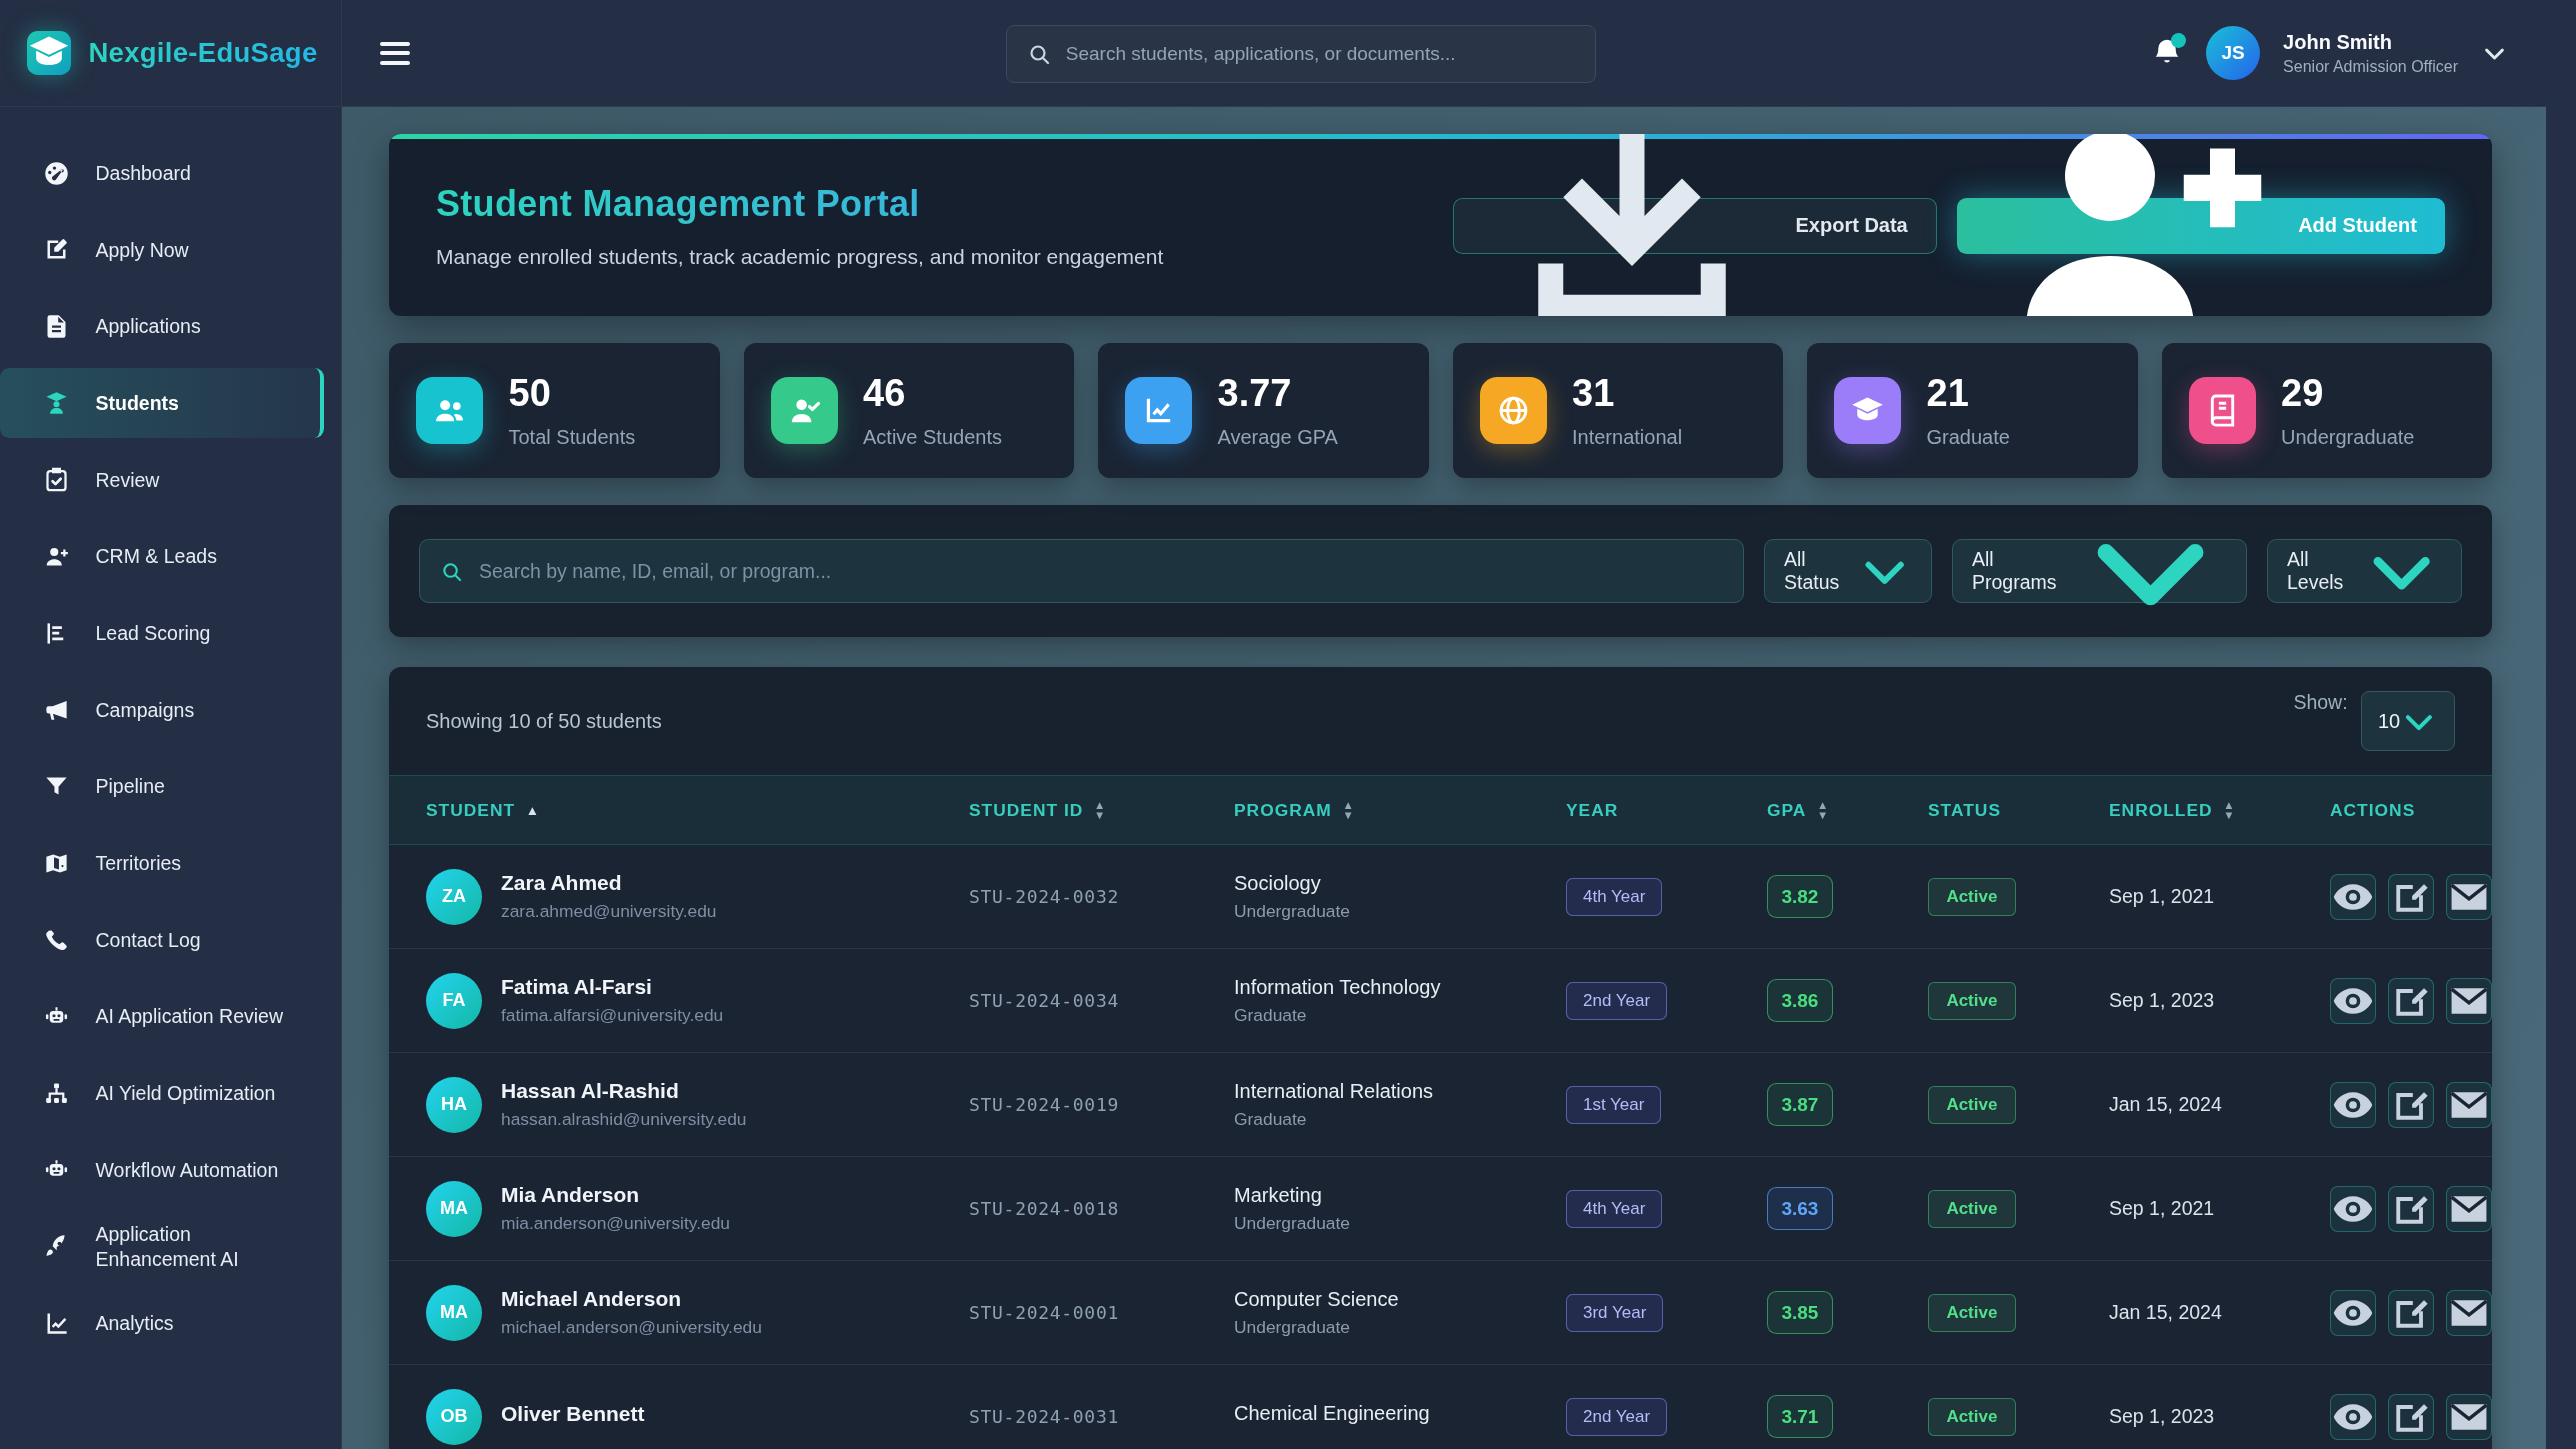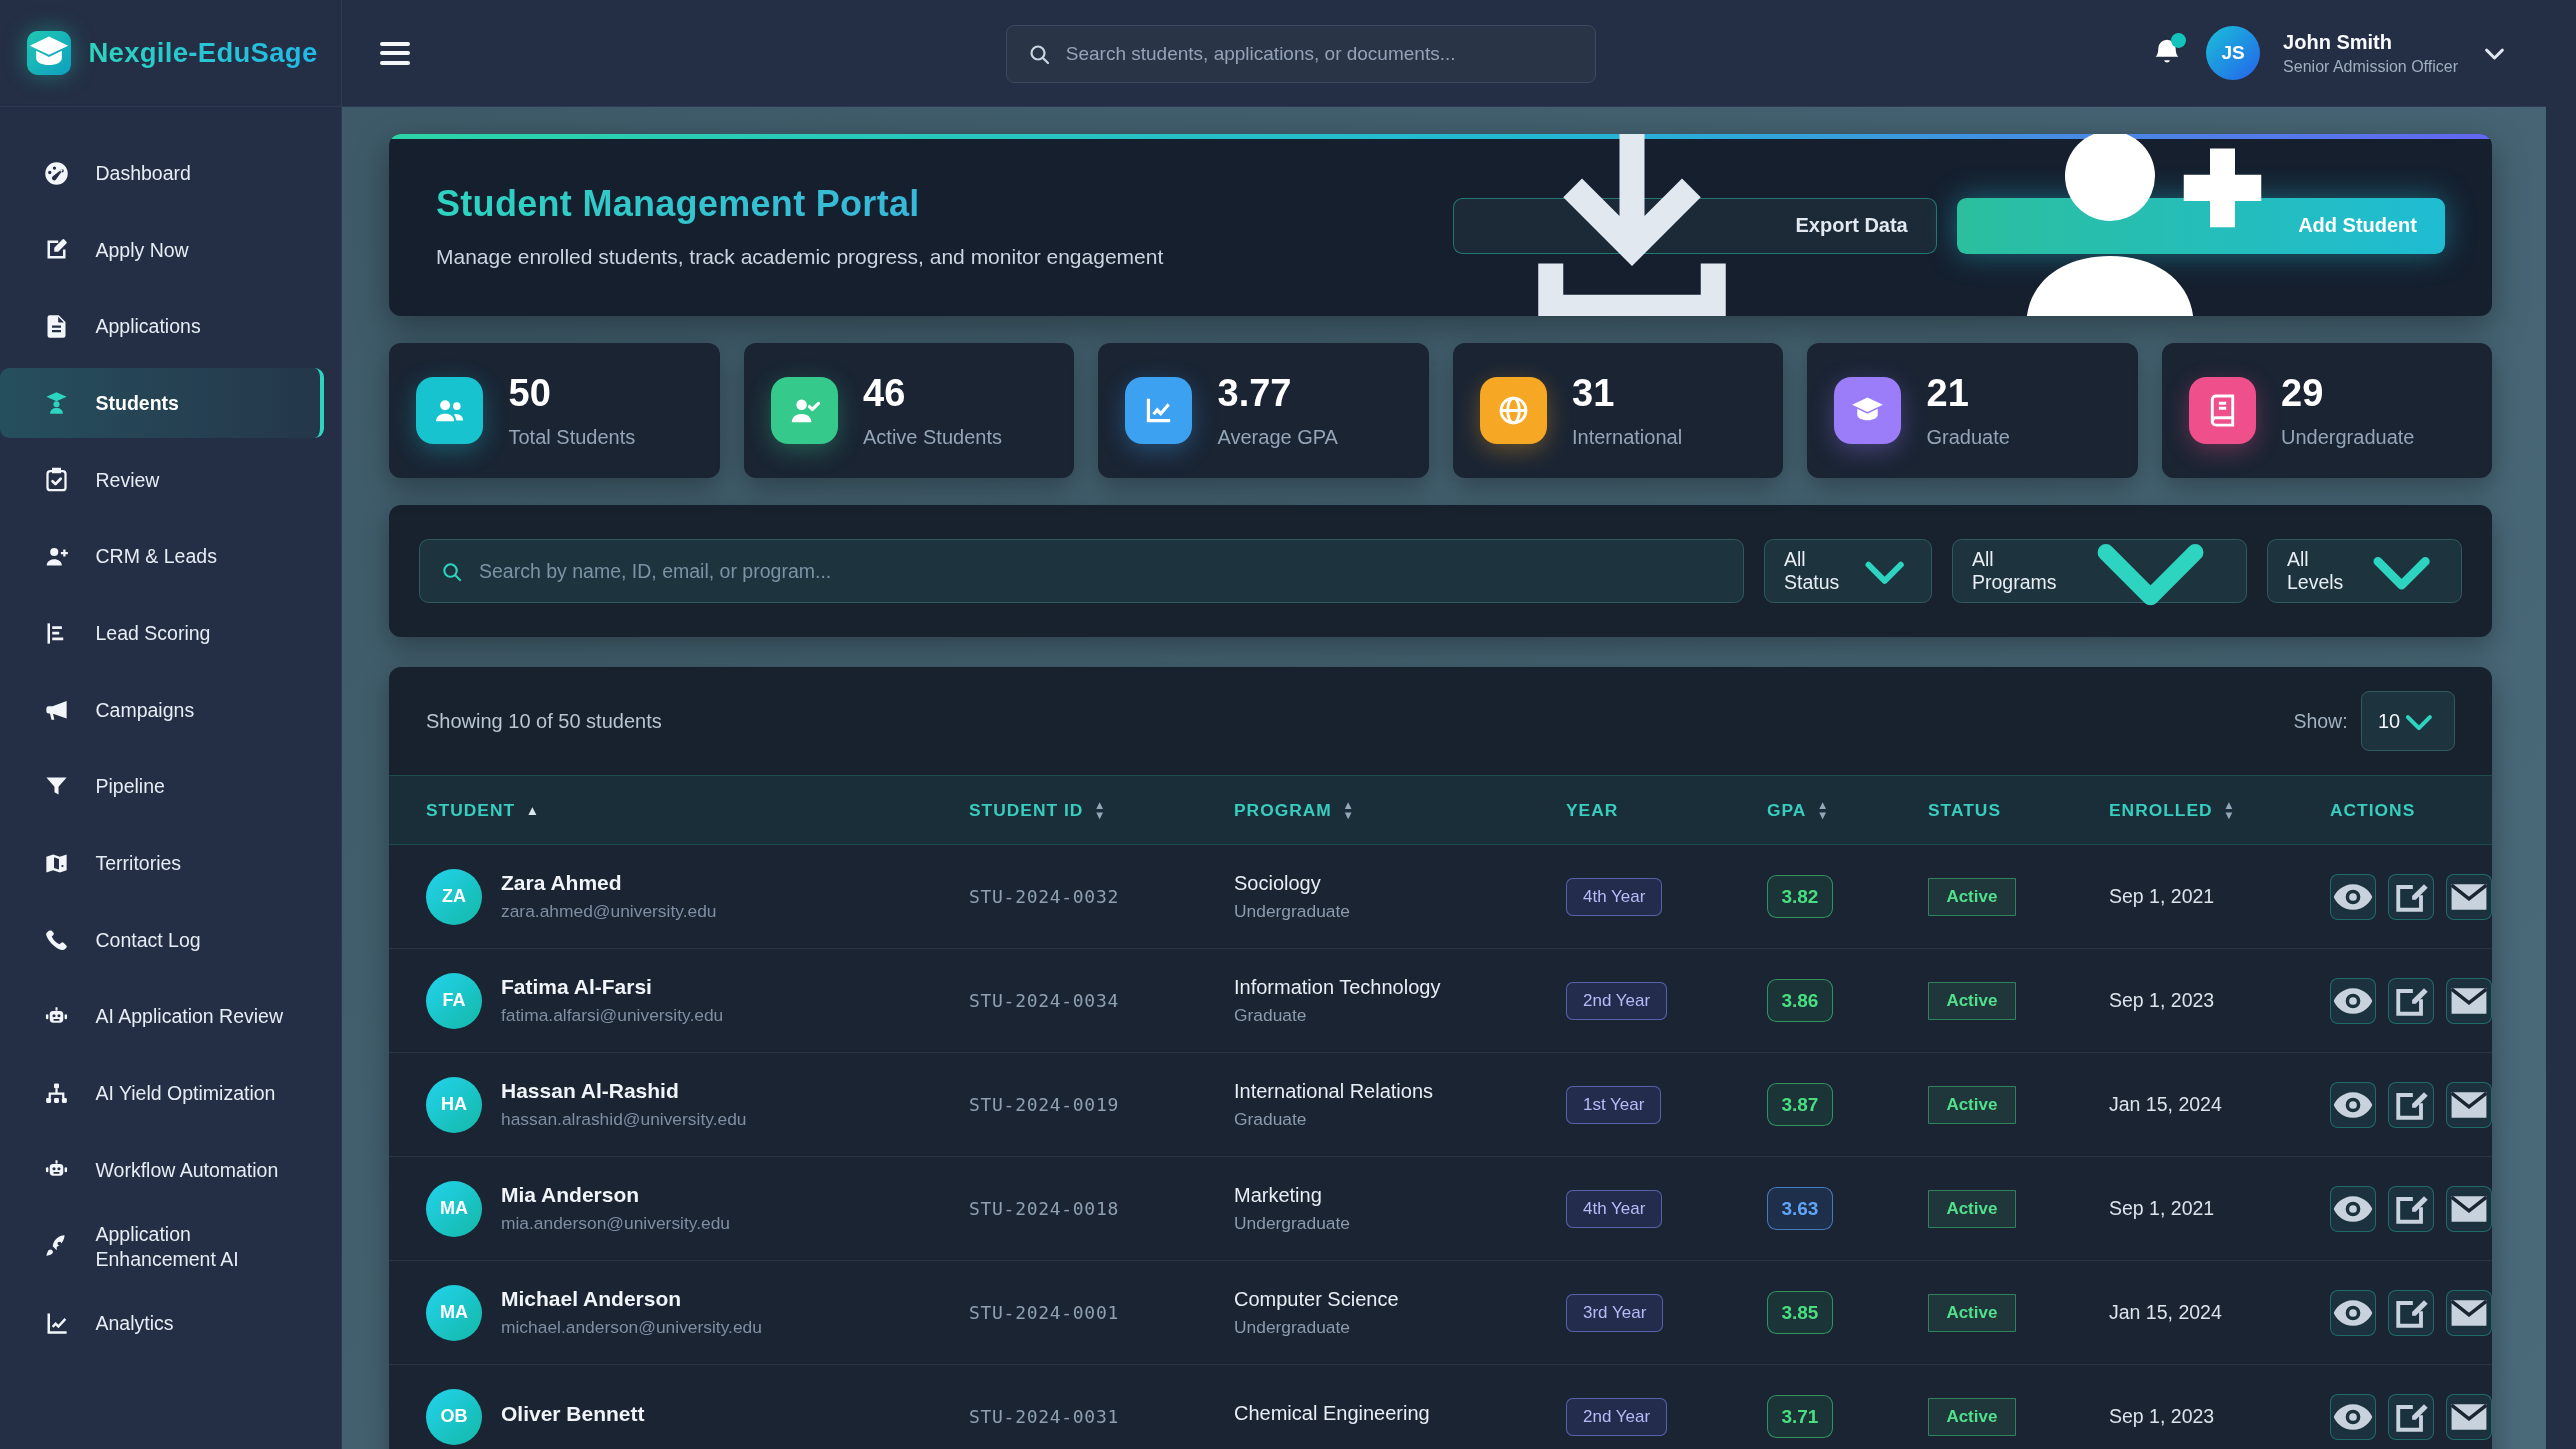--- a/index.html
+++ b/index.html
@@ -88,21 +88,21 @@
   .select-box { height:64px; background:#1d333d; border:0.7px solid #2f5a60; border-radius:9.4px;
     display:flex; align-items:center; justify-content:space-between; padding:0 19px; gap:17.4px; color:#e8eef4;
     font-size:19.5px; cursor:pointer; }
   .select-box svg { width:19px; height:19px; color:#2dd4bf; }
   .w-status { width:168px; } .w-programs { width:295px; } .w-levels { width:195px; }
 
   
   .table-card { background:#18222f; border-radius:12px 12px 0 0; margin-top:30px; box-shadow:0 9.4px 27px rgba(0,0,0,.3); }
   .table-top { display:flex; align-items:center; justify-content:space-between; padding:24px 37px; }
   .table-summary { font-size:20px; color:#b9c5d1;text-align:center; }
-  .show-wrap { display:flex; align-items:center; gap:13.4px; }
+  .show-wrap { display:flex; align-items:flex-start; gap:13.4px; }
   .show-label { font-size:19.5px; color:#9fb0bf; }
   .show-select { width:94px; height:60px; background:#1d333d; border:0.7px solid #2f5a60; border-radius:8px;
     display:flex; align-items:center; justify-content:space-between; padding:0 16px; color:#f1f5f9; font-size:20px; cursor:pointer; }
   .show-select svg { width:17.4px; height:17.4px; color:#2dd4bf; }
 
   .thead { display:grid; grid-template-columns:543px 265px 332px 201px 161px 181px 221px 1fr;
     background:rgba(45,212,191,.07); border-top:0.7px solid rgba(45,212,191,.18); border-bottom:0.7px solid rgba(45,212,191,.18);
     padding:0 0 0 37px; height:70px; align-items:center; }
   .th { display:flex; align-items:center; gap:10.7px; font-size:17.4px; font-weight:bold; letter-spacing:1px;
     color:#38cdbe; cursor:pointer; }
@@ -119,21 +119,21 @@
   .stud-email { font-size:17.4px; color:#7f8ea3; margin-top:6px; }
   .cell-id { font-family:"DejaVu Sans Mono",monospace; font-size:18px; color:#8fa0b2; letter-spacing:0.7px; }
   .prog-name { font-size:20px; color:#e9eef4; }
   .prog-level { font-size:17.4px; color:#8c9bad; margin-top:6.7px; }
   .badge-year { display:inline-block; font-size:17px; color:#b4bcf8; background:rgba(99,102,241,.14);
     border:0.7px solid rgba(129,140,248,.55); border-radius:6.7px; padding:8px 16px; }
   .badge-gpa { display:inline-block; font-size:19px; font-weight:bold; border-radius:9.4px; padding:9.4px 13.4px; }
   .gpa-green { color:#4ade80; background:rgba(34,197,94,.10); border:1.3px solid rgba(74,222,128,.55); }
   .gpa-blue  { color:#60a5fa; background:rgba(59,130,246,.12); border:1.3px solid rgba(96,165,250,.65); }
   .badge-status { display:inline-block; font-size:17px; font-weight:600; color:#52df8c;
-    background:rgba(74,222,128,.10); border:0.7px solid rgba(74,222,128,.45); border-radius:1px; padding:8px 17.4px; }
+    background:rgba(74,222,128,.10); border:0.7px solid rgba(74,222,128,.45); border-radius:6px; padding:8px 17.4px; }
   .cell-enrolled { font-size:19.5px; color:#dce3eb; }
   .cell-actions { display:flex; gap:12px; }
   .action-btn { width:46px; height:46px; border-radius:8px; background:rgba(45,212,191,.08);
     border:0.7px solid rgba(45,212,191,.35); display:flex; align-items:center; justify-content:center;
     color:#c7d2de; cursor:pointer; }
   .action-btn svg { width:21.5px; height:21.5px; }
 </style>
 </head>
 <body>
 

